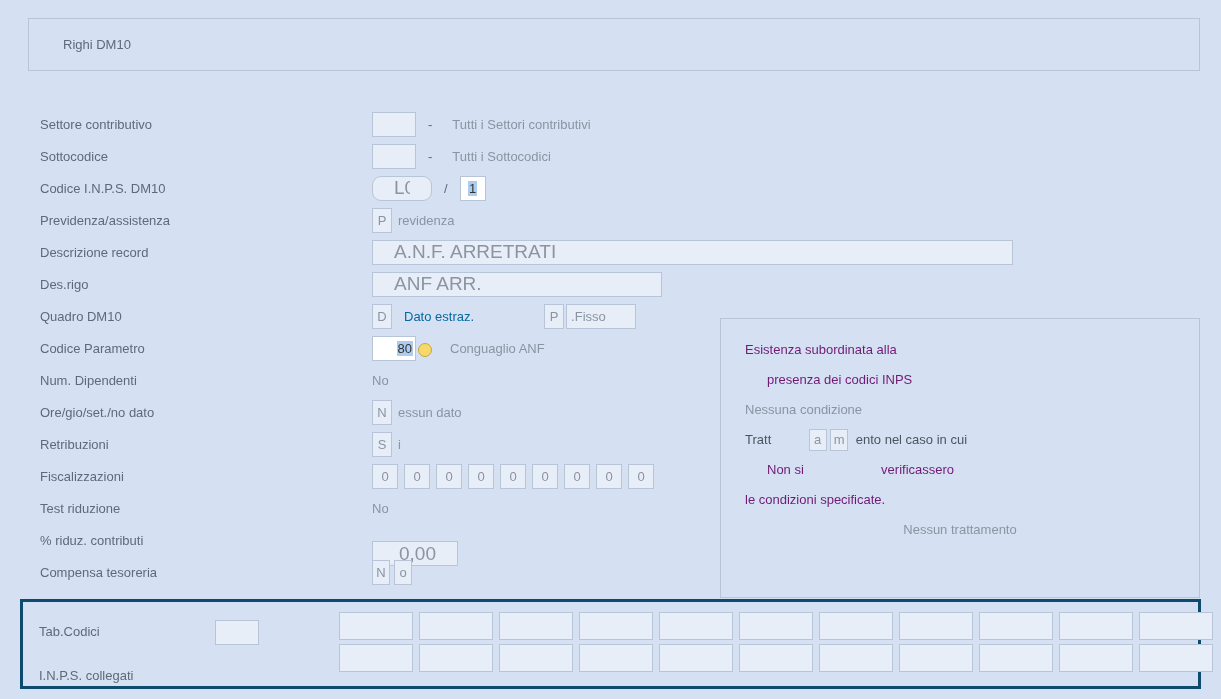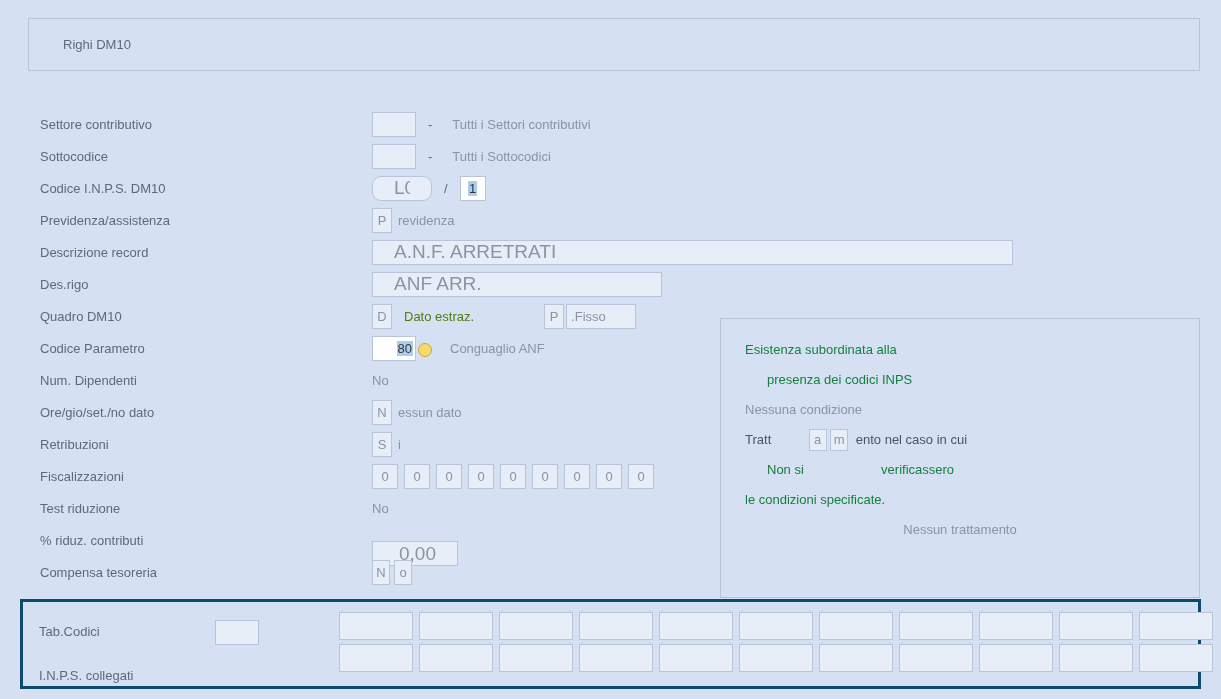--- a/index.html
+++ b/index.html
@@ -74,21 +74,21 @@
 .side-box {
   position: absolute;
   left: 720px;
   top: 318px;
   width: 480px;
   height: 280px;
   border: 1px solid #b8c5d8;
   padding: 16px 24px;
   line-height: 30px;
 }
-.side-box .dark { color: #15803d; }
+.side-box .dark { color: #701a75; }
 .side-box .light { color: #8a94a2; }
 .side-box .mixed { color:#4a5560; }
 .bottom-panel {
   position: absolute;
   left: 20px;
   top: 599px;
   width: 1181px;
   height: 90px;
   border: 3px solid #0c4a6e;
   padding: 14px 14px;
@@ -168,21 +168,21 @@
   </div>
 
   <div class="row">
     <div class="label">Des.rigo</div>
     <input type="text" class="med" readonly="" value="ANF ARR." style="">
   </div>
 
   <div class="row quadro-wrap">
     <div class="label">Quadro DM10</div>
     <span class="inline-input" style="width:20px;">D</span>
-    <span class="desc-dark" style="padding-left:12px; color:#4d7c0f;">Dato estraz.</span>
+    <span class="desc-dark" style="padding-left:12px; color:#0369a1;">Dato estraz.</span>
     <div class="pfisso-group" style="margin-left:70px;">
       <span class="inline-input" style="width:20px;">P</span>
       <span class="inline-input" style="width:70px; justify-content:flex-start; padding-left:4px;">
           <span>.</span>
           <span>Fisso</span>
         </span>
     </div>
   </div>
 
   <div class="row">

